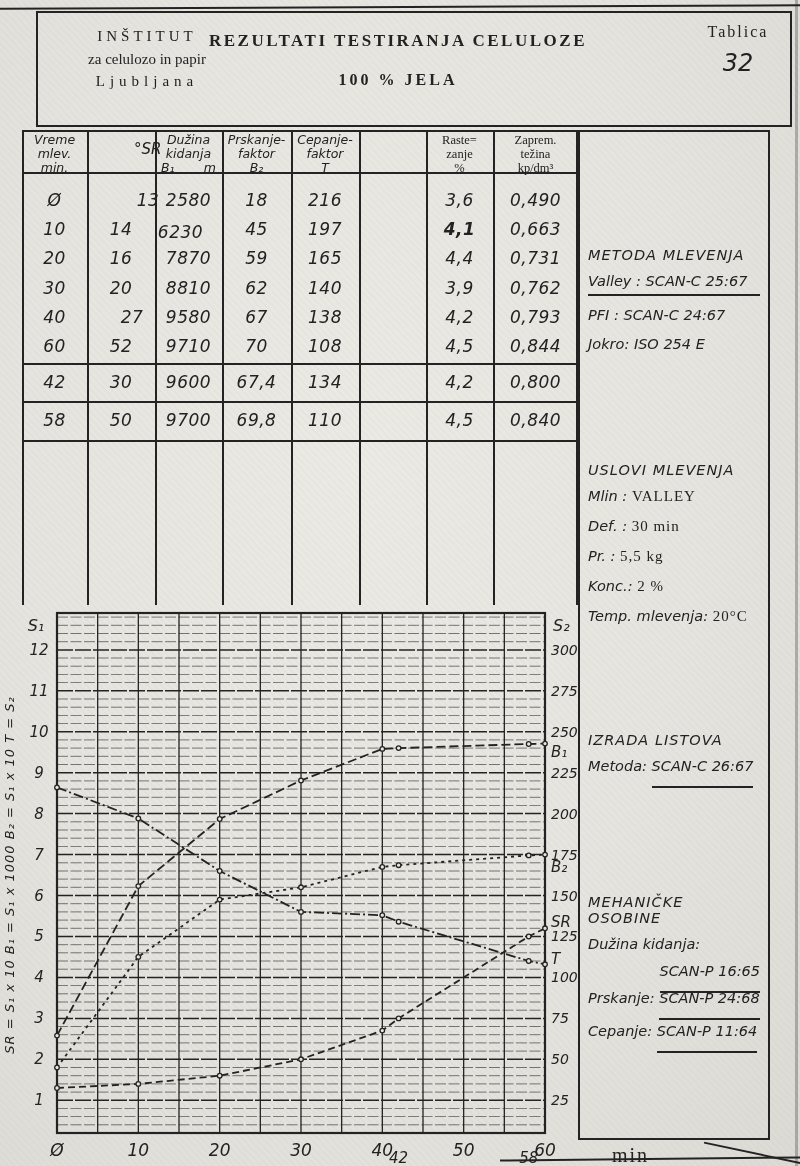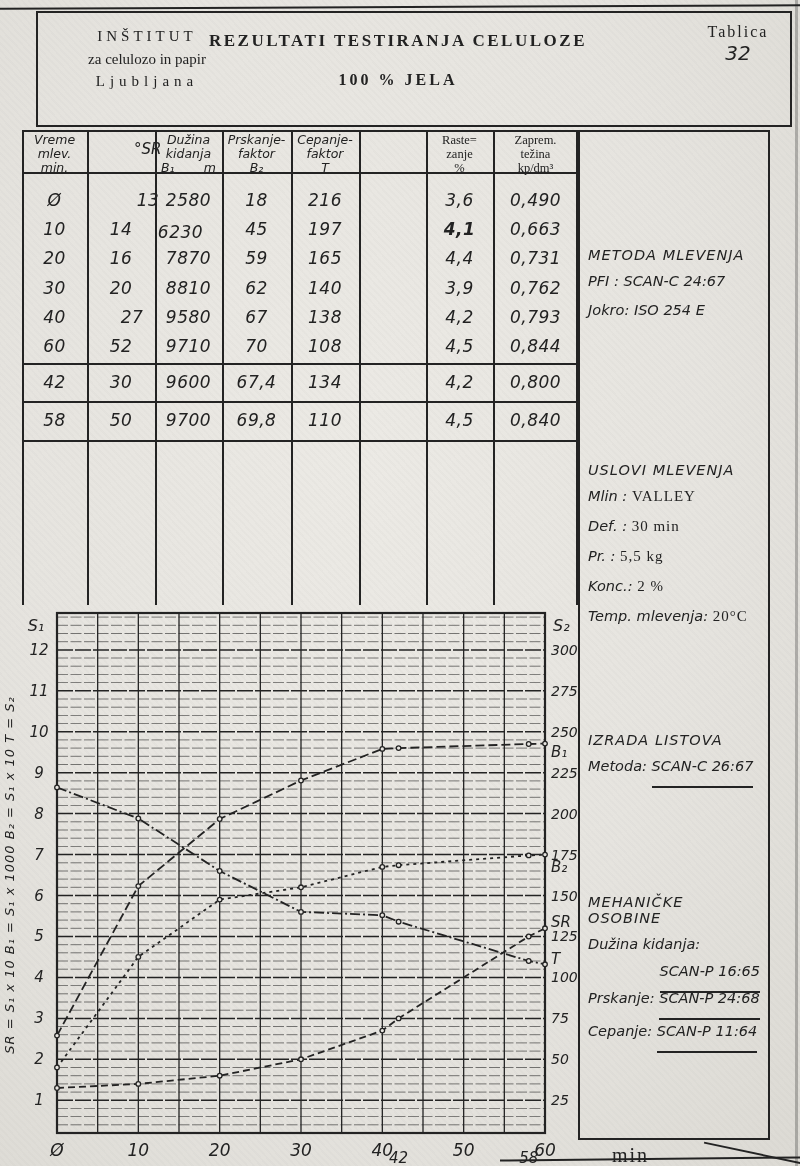--- a/index.html
+++ b/index.html
@@ -19,21 +19,21 @@
   .institute{ position:absolute; left:4px; top:12px; width:210px; text-align:center;
     font-size:15px; line-height:1.5; }
   .institute .l1{ letter-spacing:4px; }
   .institute .l3{ letter-spacing:5px; }
   .doc-title{ position:absolute; left:130px; top:18px; width:460px; text-align:center;
     font-size:17px; letter-spacing:2.5px; font-weight:600; }
   .doc-subtitle{ position:absolute; left:130px; top:58px; width:460px; text-align:center;
     font-size:16px; letter-spacing:3px; font-weight:600; }
   .tablica{ position:absolute; left:640px; top:10px; width:120px; text-align:center; }
   .tablica .lbl{ font-size:16px; letter-spacing:2px; }
-  .tablica .num{ font-size:20px; }
+  .tablica .num{ font-size:24px; margin-top:8px; }
 
   
   .table-area{ position:absolute; left:22px; top:130px; width:556px; height:475px; }
   .vline{ position:absolute; top:0; width:2px; background:#232323; }
   .hline{ position:absolute; left:0; height:2px; background:#232323; }
   .th-cell{ position:absolute; top:0; height:42px; text-align:center;
     font-size:12.5px; line-height:1.12; padding-top:3px; box-sizing:border-box; }
   .th-cell.single{ padding-top:11px; font-size:15px; }
   .th-cell .split{ display:flex; justify-content:space-between; padding:0 6px; }
   .td-cell{ position:absolute; text-align:center; font-size:17px; letter-spacing:0.5px; }
@@ -384,20 +384,21 @@
       <div class="x-tick hand sub" style="left: 380.6px;">42</div>
       <div class="x-tick hand" style="left: 445.667px;">50</div>
       <div class="x-tick hand sub" style="left: 510.733px;">58</div>
       <div class="x-tick hand" style="left: 527px;">60</div>
     </div>
   <div class="min-label typed">min</div>
 
   <div class="right-col">
     <div class="section sec-metoda">
       <div class="sec-title hand">METODA MLEVENJA</div>
+    <div class="line hand u-full"><span>Valley : </span><span class="val">SCAN-C 25:67</span></div>
         <div class="line hand"><span>PFI  : </span><span class="val">SCAN-C 24:67</span></div>
         <div class="line hand"><span>Jokro: </span><span class="val">ISO 254 E</span></div>
       </div>
     <div class="section sec-uslovi">
       <div class="sec-title hand">USLOVI MLEVENJA</div>
     <div class="line hand"><span>Mlin : </span><span class="val typed">VALLEY</span></div>
         <div class="line hand"><span>Def. : </span><span class="val typed">30 min</span></div>
         <div class="line hand"><span>Pr.  : </span><span class="val typed">5,5 kg</span></div>
         <div class="line hand"><span>Konc.: </span><span class="val typed">2 %</span></div>
         <div class="line hand"><span>Temp. mlevenja: </span><span class="val typed">20°C</span></div>

